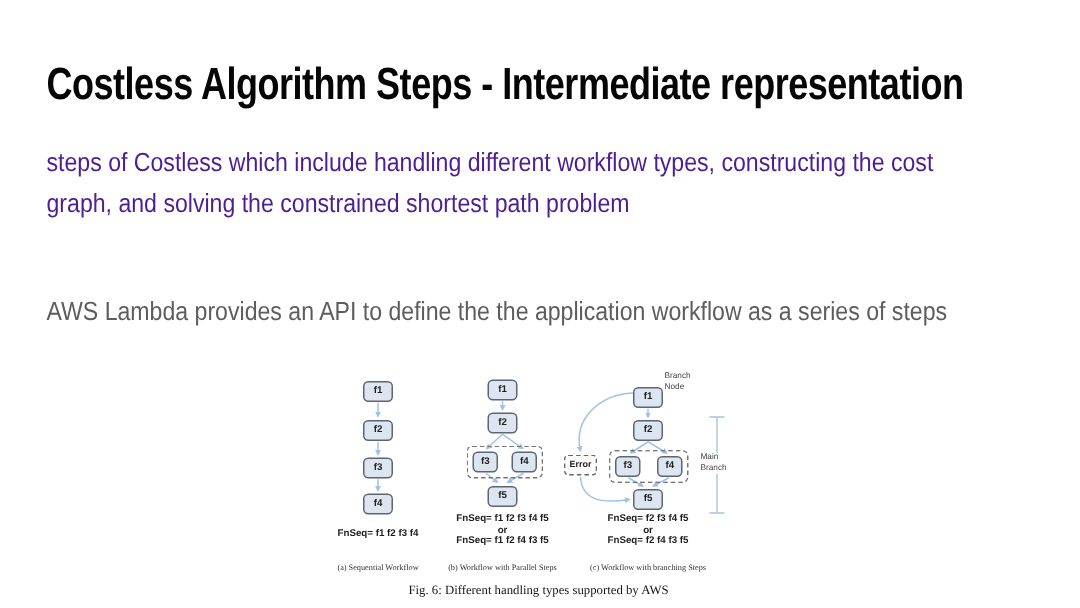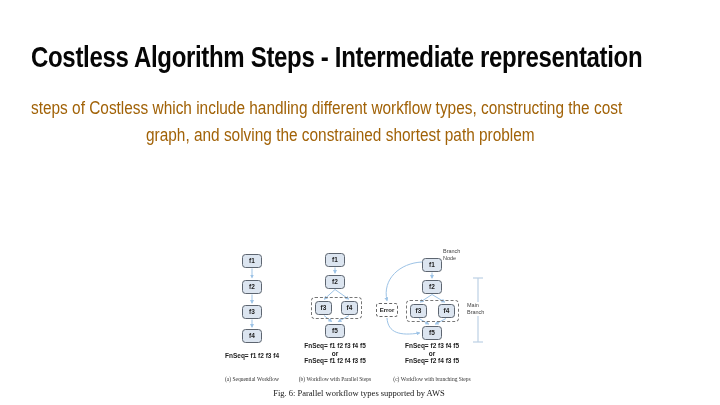--- a/index.html
+++ b/index.html
@@ -10,21 +10,21 @@
   .cond { display:inline-block; transform-origin:0 0; white-space:nowrap; }
 
   .title {
     position:absolute; left:31px; top:40px; margin:0;
     font-size:30px; font-weight:700; color:#060606; letter-spacing:-0.4px;
   }
   .title .cond { transform:scaleX(0.80); }
 
   .intro {
     position:absolute; left:31px; top:95px; margin:0;
-    font-size:17.5px; line-height:27px; color:#a16207;text-align:center;
+    font-size:17.5px; line-height:27px; color:#4c1d95;
   }
   .intro .cond { transform:scaleX(0.88); }
 
   .list-row {
     position:absolute; left:30px; top:161px; display:flex;
     font-size:16.5px; font-weight:700; color:#3d3d3d;
   }
   .list-row .cond { transform:scaleX(0.88); }
   .list-num { display:inline-block; width:27px; }
 
@@ -82,20 +82,21 @@
 <div class="slide">
 
   <h1 class="title"><span class="cond">Costless Algorithm Steps - Intermediate representation</span></h1>
 
   <p class="intro">
     <span class="cond">steps of Costless which include handling different workflow types, constructing the cost</span><br>
     <span class="cond">graph, and solving the constrained shortest path problem</span>
   </p>
 
 
+  <p class="body2"><span class="cond">AWS Lambda provides an API to define the the application workflow as a series of steps</span></p>
 
   <div class="figure">
 
     <svg class="wires" width="262" height="160" viewBox="0 0 262 160">
       <defs>
         <marker id="ah" markerWidth="4" markerHeight="4" refX="3" refY="2" orient="auto">
           <path d="M0,0 L4,2 L0,4 z" fill="#9dc3e6"></path>
         </marker>
       </defs>
       <g stroke="#9dc3e6" stroke-width="1" fill="none">
@@ -157,16 +158,16 @@
     <div class="node" style="left:194px; top:83px;">f5</div>
     <div class="side-note bg" style="left:238px; top:59px;">
       <span>Main</span><br>
       <span>Branch</span>
     </div>
     <div class="fnseq" style="left:149px; top:100px;">FnSeq= f2 f3 f4 f5</div>
     <div class="fnseq" style="left:149px; top:107.5px;">or</div>
     <div class="fnseq" style="left:149px; top:115px;">FnSeq= f2 f4 f3 f5</div>
     <div class="diagram-label" style="left:144px; top:134px;">(c) Workflow with branching Steps</div>
 
-    <div class="fig-caption">Fig. 6: Parallel workflow types supported by AWS</div>
+    <div class="fig-caption">Fig. 6: Different handling types supported by AWS</div>
   </div>
 
 </div>
 
 </body></html>

